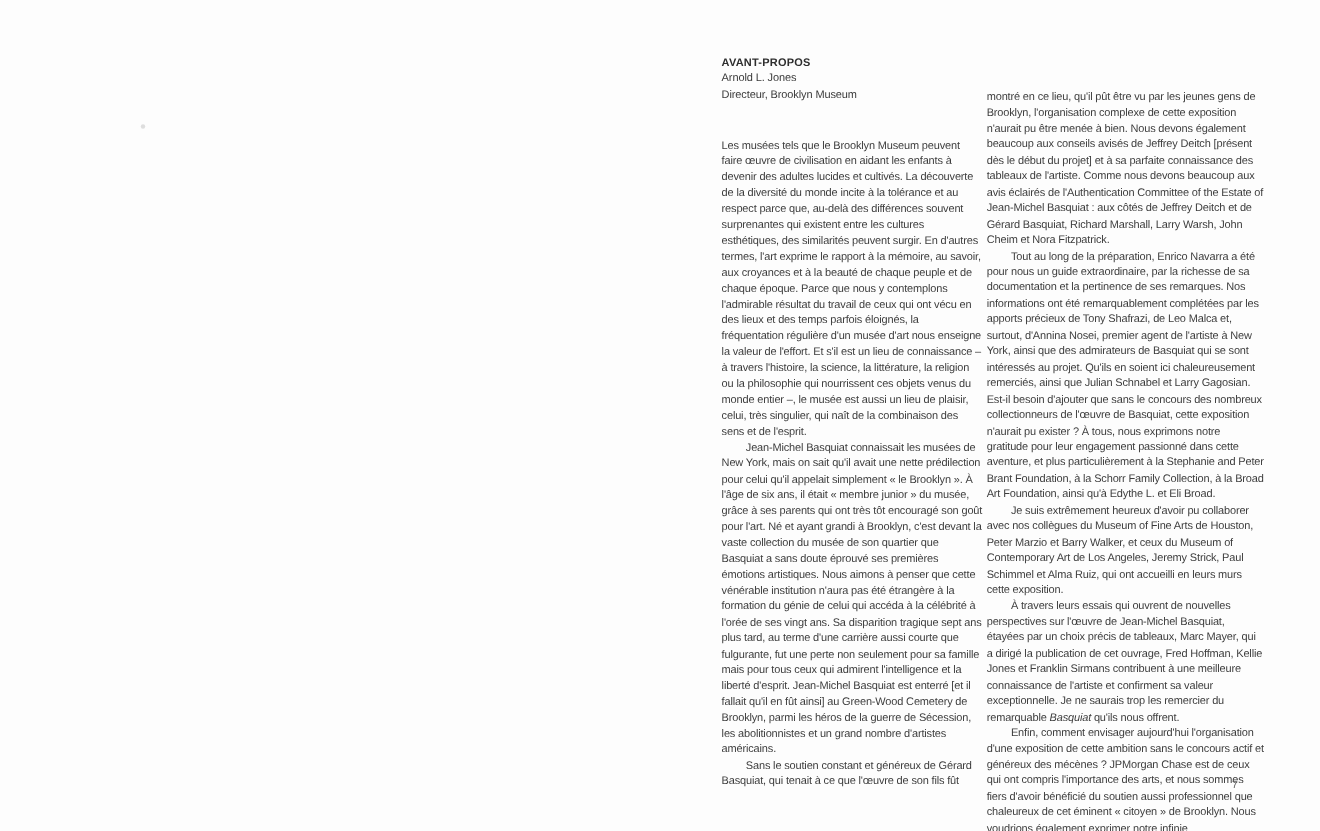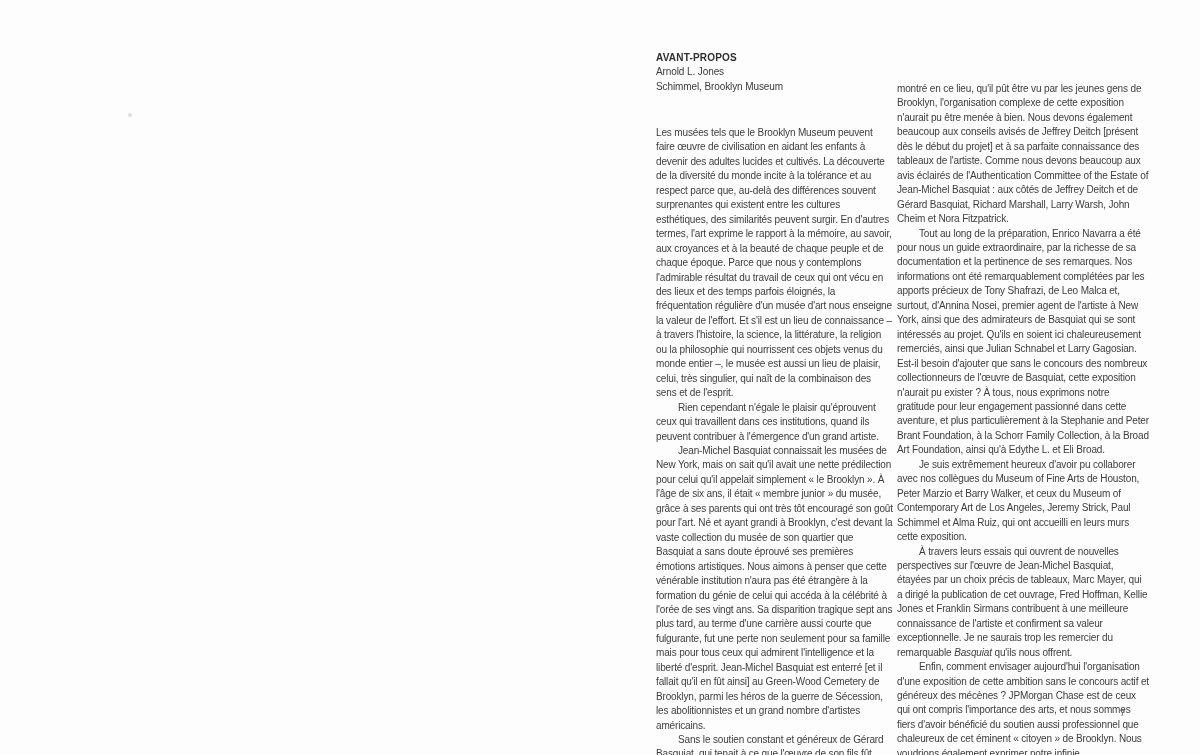--- a/index.html
+++ b/index.html
@@ -76,26 +76,25 @@
 </style>
 </head>
 <body>
 
 <div class="sheet">
   <div class="speck"></div>
 
   <div class="header">
     <div class="title">AVANT-PROPOS</div>
     <div>Arnold L. Jones</div>
-    <div>Schimmel, Brooklyn Museum</div>
+    <div>Directeur, Brooklyn Museum</div>
   </div>
 
   <div class="col col-left">
       <p><span>Les musées tels que le Brooklyn Museum peuvent faire œuvre de civilisation en aidant les enfants à devenir des adultes lucides et cultivés. La découverte de la diversité du monde incite à la tolérance et au respect parce que, au-delà des différences souvent surprenantes qui existent entre les cultures esthétiques, des similarités peuvent surgir. En d'autres termes, l'art exprime le rapport à la mémoire, au savoir, aux croyances et à la beauté de chaque peuple et de chaque époque. Parce que nous y contemplons l'admirable résultat du travail de ceux qui ont vécu en des lieux et des temps parfois éloignés, la fréquentation régulière d'un musée d'art nous enseigne la valeur de l'effort. Et s'il est un lieu de connaissance – à travers l'histoire, la science, la littérature, la religion ou la philosophie qui nourrissent ces objets venus du monde entier –, le musée est aussi un lieu de plaisir, celui, très singulier, qui naît de la combinaison des sens et de l'esprit.</span></p>
-      <p class="indent"><span>Rien cependant n'égale le plaisir qu'éprouvent ceux qui travaillent dans ces institutions, quand ils peuvent contribuer à l'émergence d'un grand artiste.</span></p>
       <p class="indent"><span>Jean-Michel Basquiat connaissait les musées de New York, mais on sait qu'il avait une nette prédilection pour celui qu'il appelait simplement « le Brooklyn ». À l'âge de six ans, il était « membre junior » du musée, grâce à ses parents qui ont très tôt encouragé son goût pour l'art. Né et ayant grandi à Brooklyn, c'est devant la vaste collection du musée de son quartier que Basquiat a sans doute éprouvé ses premières émotions artistiques. Nous aimons à penser que cette vénérable institution n'aura pas été étrangère à la formation du génie de celui qui accéda à la célébrité à l'orée de ses vingt ans. Sa disparition tragique sept ans plus tard, au terme d'une carrière aussi courte que fulgurante, fut une perte non seulement pour sa famille mais pour tous ceux qui admirent l'intelligence et la liberté d'esprit. Jean-Michel Basquiat est enterré [et il fallait qu'il en fût ainsi] au Green-Wood Cemetery de Brooklyn, parmi les héros de la guerre de Sécession, les abolitionnistes et un grand nombre d'artistes américains.</span></p>
       <p class="indent"><span>Sans le soutien constant et généreux de Gérard Basquiat, qui tenait à ce que l'œuvre de son fils fût</span></p>
     </div>
   <div class="col col-right">
       <p><span>montré en ce lieu, qu'il pût être vu par les jeunes gens de Brooklyn, l'organisation complexe de cette exposition n'aurait pu être menée à bien. Nous devons également beaucoup aux conseils avisés de Jeffrey Deitch [présent dès le début du projet] et à sa parfaite connaissance des tableaux de l'artiste. Comme nous devons beaucoup aux avis éclairés de l'Authentication Committee of the Estate of Jean-Michel Basquiat : aux côtés de Jeffrey Deitch et de Gérard Basquiat, Richard Marshall, Larry Warsh, John Cheim et Nora Fitzpatrick.</span></p>
       <p class="indent"><span>Tout au long de la préparation, Enrico Navarra a été pour nous un guide extraordinaire, par la richesse de sa documentation et la pertinence de ses remarques. Nos informations ont été remarquablement complétées par les apports précieux de Tony Shafrazi, de Leo Malca et, surtout, d'Annina Nosei, premier agent de l'artiste à New York, ainsi que des admirateurs de Basquiat qui se sont intéressés au projet. Qu'ils en soient ici chaleureusement remerciés, ainsi que Julian Schnabel et Larry Gagosian. Est-il besoin d'ajouter que sans le concours des nombreux collectionneurs de l'œuvre de Basquiat, cette exposition n'aurait pu exister ? À tous, nous exprimons notre gratitude pour leur engagement passionné dans cette aventure, et plus particulièrement à la Stephanie and Peter Brant Foundation, à la Schorr Family Collection, à la Broad Art Foundation, ainsi qu'à Edythe L. et Eli Broad.</span></p>
       <p class="indent"><span>Je suis extrêmement heureux d'avoir pu collaborer avec nos collègues du Museum of Fine Arts de Houston, Peter Marzio et Barry Walker, et ceux du Museum of Contemporary Art de Los Angeles, Jeremy Strick, Paul Schimmel et Alma Ruiz, qui ont accueilli en leurs murs cette exposition.</span></p>
       <p class="indent"><span>À travers leurs essais qui ouvrent de nouvelles perspectives sur l'œuvre de Jean-Michel Basquiat, étayées par un choix précis de tableaux, Marc Mayer, qui a dirigé la publication de cet ouvrage, Fred Hoffman, Kellie Jones et Franklin Sirmans contribuent à une meilleure connaissance de l'artiste et confirment sa valeur exceptionnelle. Je ne saurais trop les remercier du remarquable </span><i>Basquiat</i><span> qu'ils nous offrent.</span></p>
       <p class="indent"><span>Enfin, comment envisager aujourd'hui l'organisation d'une exposition de cette ambition sans le concours actif et généreux des mécènes ? JPMorgan Chase est de ceux qui ont compris l'importance des arts, et nous sommes fiers d'avoir bénéficié du soutien aussi professionnel que chaleureux de cet éminent « citoyen » de Brooklyn. Nous voudrions également exprimer notre infinie reconnaissance au Richard and Barbara Debs Exhibition</span></p>
     </div>

